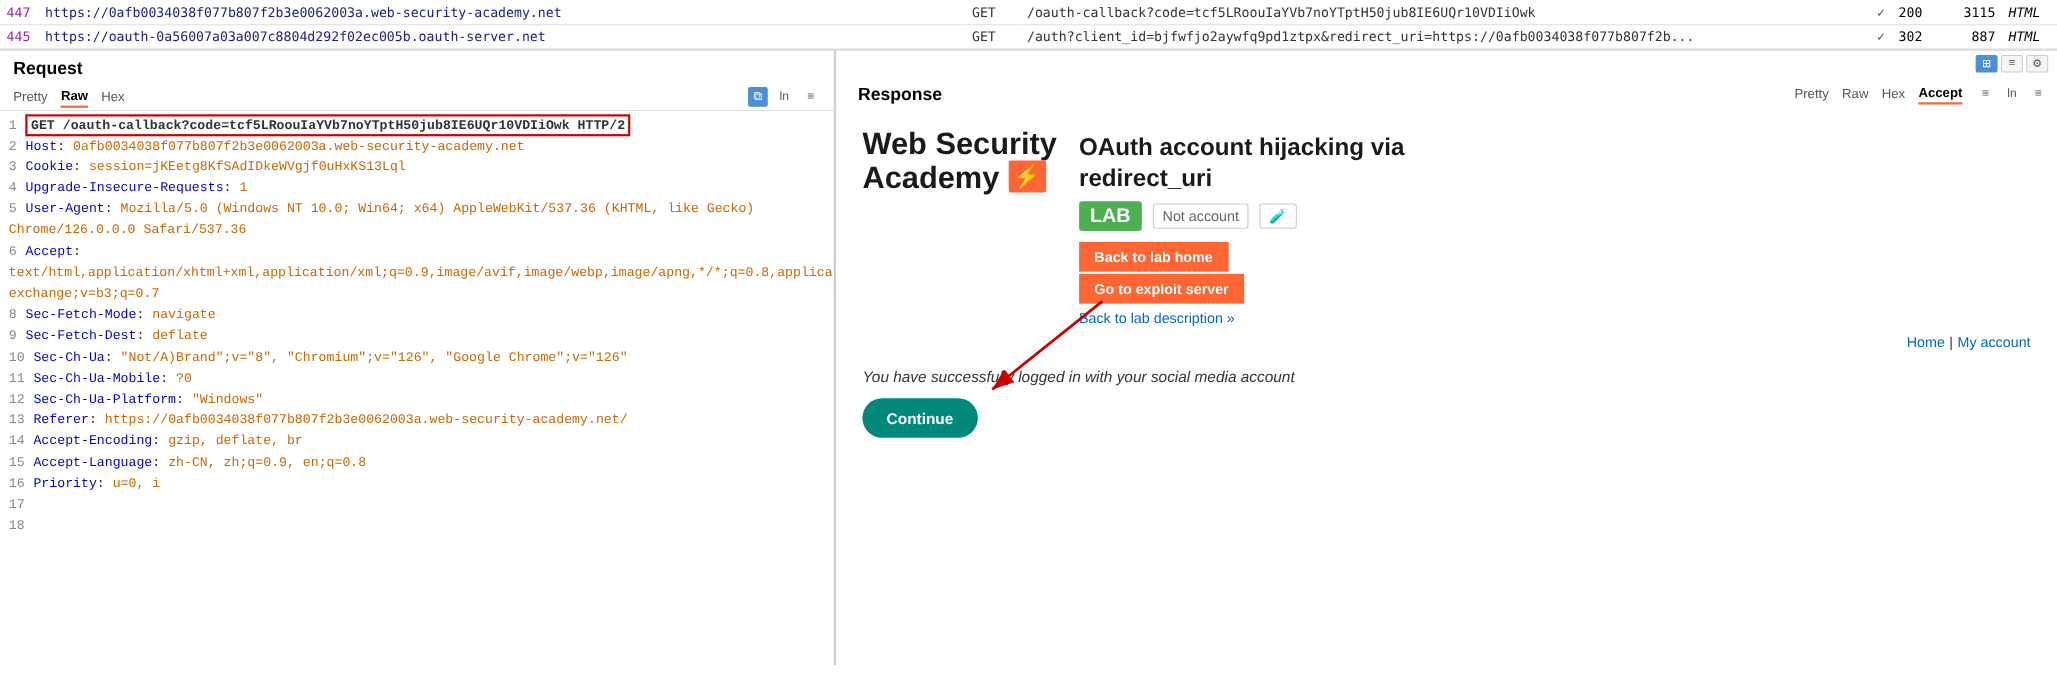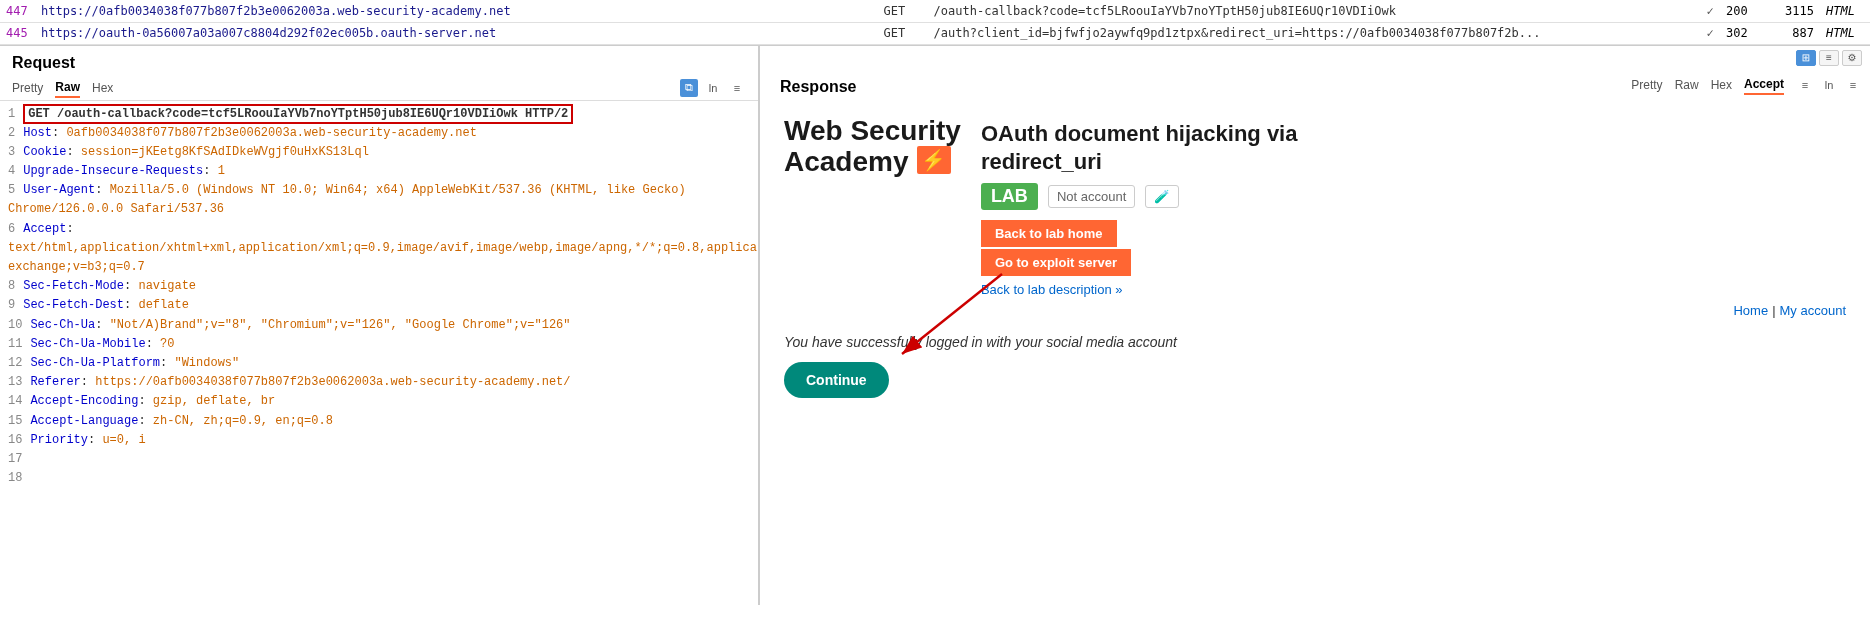--- a/index.html
+++ b/index.html
@@ -391,21 +391,21 @@
                 <div class="wsa-logo-text">Web Security</div>
                 <div style="display:flex;align-items:center;gap:4px;">
                   <div class="wsa-logo-text">Academy</div>
                   <div class="wsa-bolt">⚡</div>
                 </div>
               </div>
             </div>
           </div>
 
           <div style="padding-top:4px;">
-            <div class="lab-title">OAuth document hijacking via redirect_uri</div>
+            <div class="lab-title">OAuth account hijacking via redirect_uri</div>
             <div class="lab-status-row">
               <span class="lab-badge">LAB</span>
               <span class="not-solved-badge">Not account</span>
               <span class="flask-icon-btn">🧪</span>
             </div>
             <div class="action-buttons">
               <button class="btn-back-lab">Back to lab home</button>
               <button class="btn-exploit">Go to exploit server</button>
               <a class="link-back-desc">Back to lab description »</a>
             </div>

